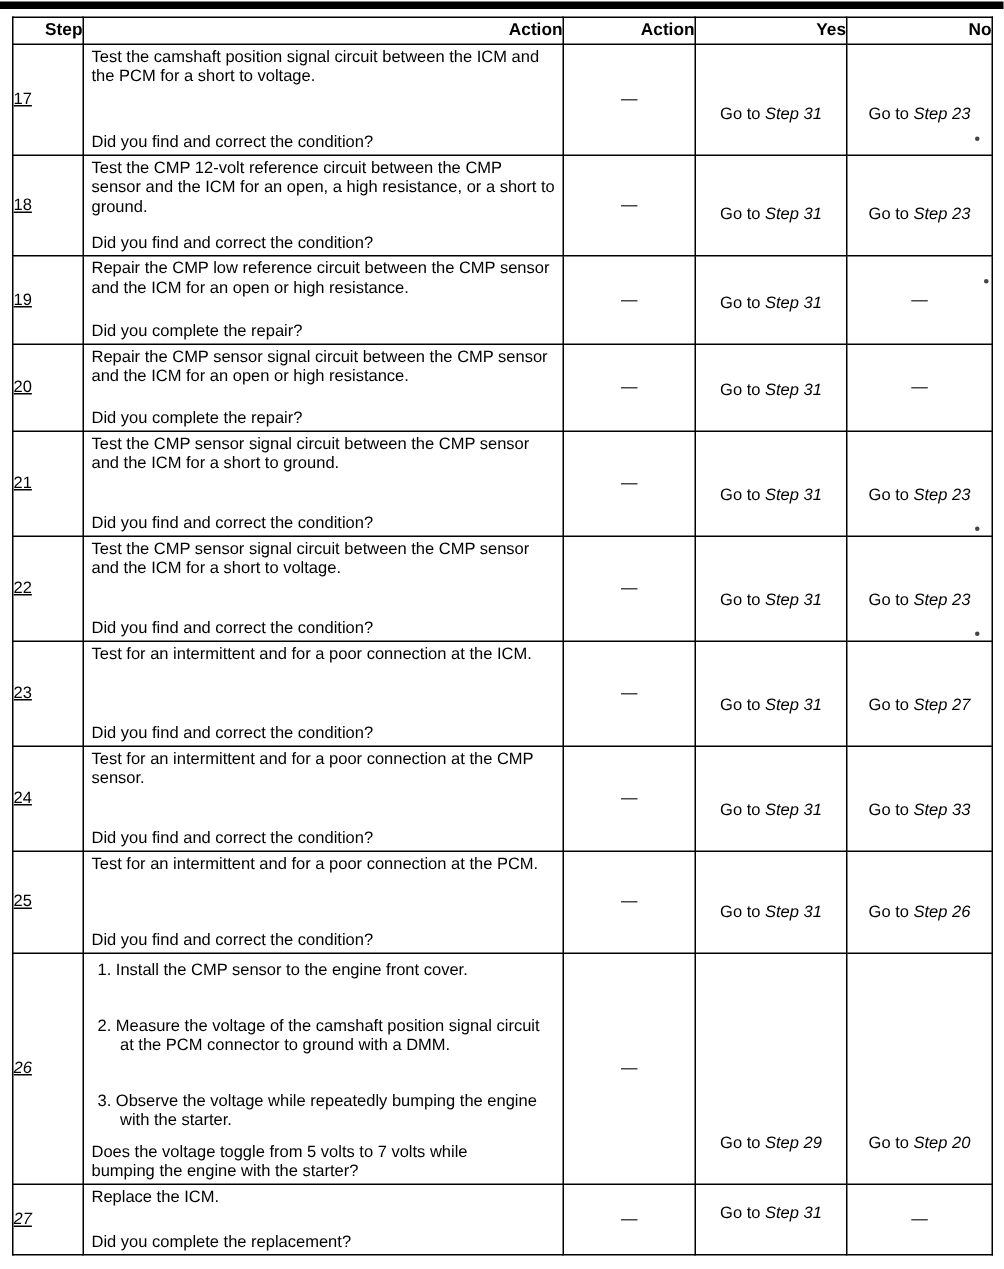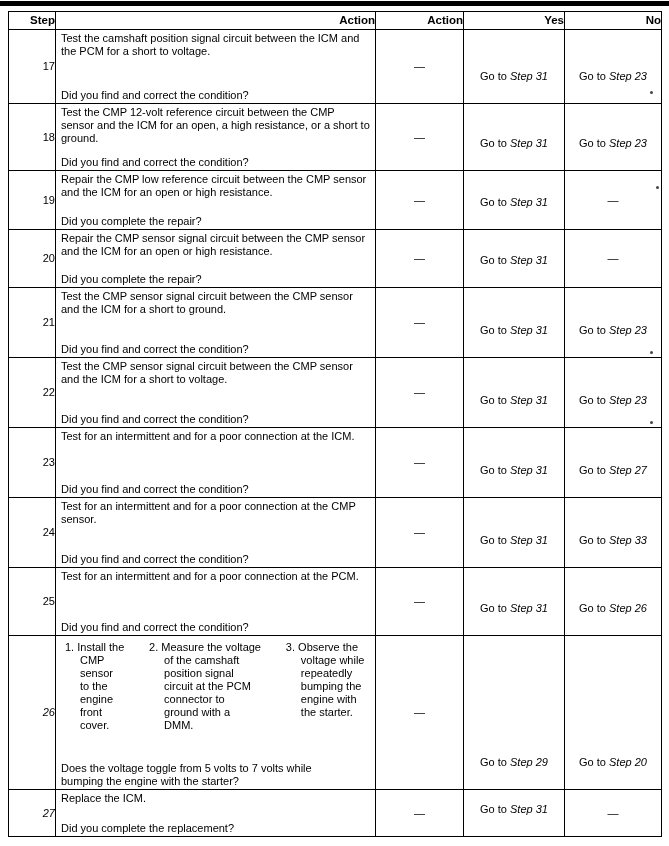--- a/index.html
+++ b/index.html
@@ -10,28 +10,28 @@
     color:#000; overflow:hidden;
   }
   .top-rule { position:absolute; top:1px; left:0; width:669px; height:5px; background:#000; }
   table.diag {
     position:absolute; top:11px; left:8px; width:653px;
     border-collapse:collapse; table-layout:fixed;
     background:#fff;
   }
   .diag th, .diag td { border:1px solid #000; font-size:11px; line-height:13px; overflow:hidden; }
   .diag th { font-weight:bold; font-size:11.5px; height:18px; text-align:right; vertical-align:middle; }
-  td.step { text-align:right; vertical-align:middle; }
+  td.step { text-align:left; vertical-align:middle;text-decoration:underline; }
   td.step.it { font-style:italic;margin-left:24px; }
   td.action { vertical-align:top; position:relative; padding:2px 5px 16px 5px; }
   td.action .question { position:absolute; bottom:1px; left:5px; right:23px; }
   td.values { text-align:center; vertical-align:middle; }
   td.goto { text-align:center; vertical-align:bottom; padding-bottom:20px; }
   td.goto.mid { vertical-align:middle; padding-bottom:0; }
-  .list { display:flex; flex-direction:row; gap:24px; padding:3px 0 0 4px; }
+  .list { display:flex; flex-direction:column; gap:24px; padding:3px 0 0 4px; }
   .li { padding-left:15px; text-indent:-15px; }
   tr.h74 { height:74px; } tr.h67 { height:67px; } tr.h59 { height:59px; }
   tr.h58 { height:58px; } tr.h70 { height:70px; } tr.h68 { height:68px; }
   tr.h154 { height:154px; } tr.h47 { height:47px; }
   .speck { position:absolute; width:3px; height:3px; background:#444; border-radius:50%; }
 </style>
 </head>
 <body>
 
 <div class="top-rule"></div>

